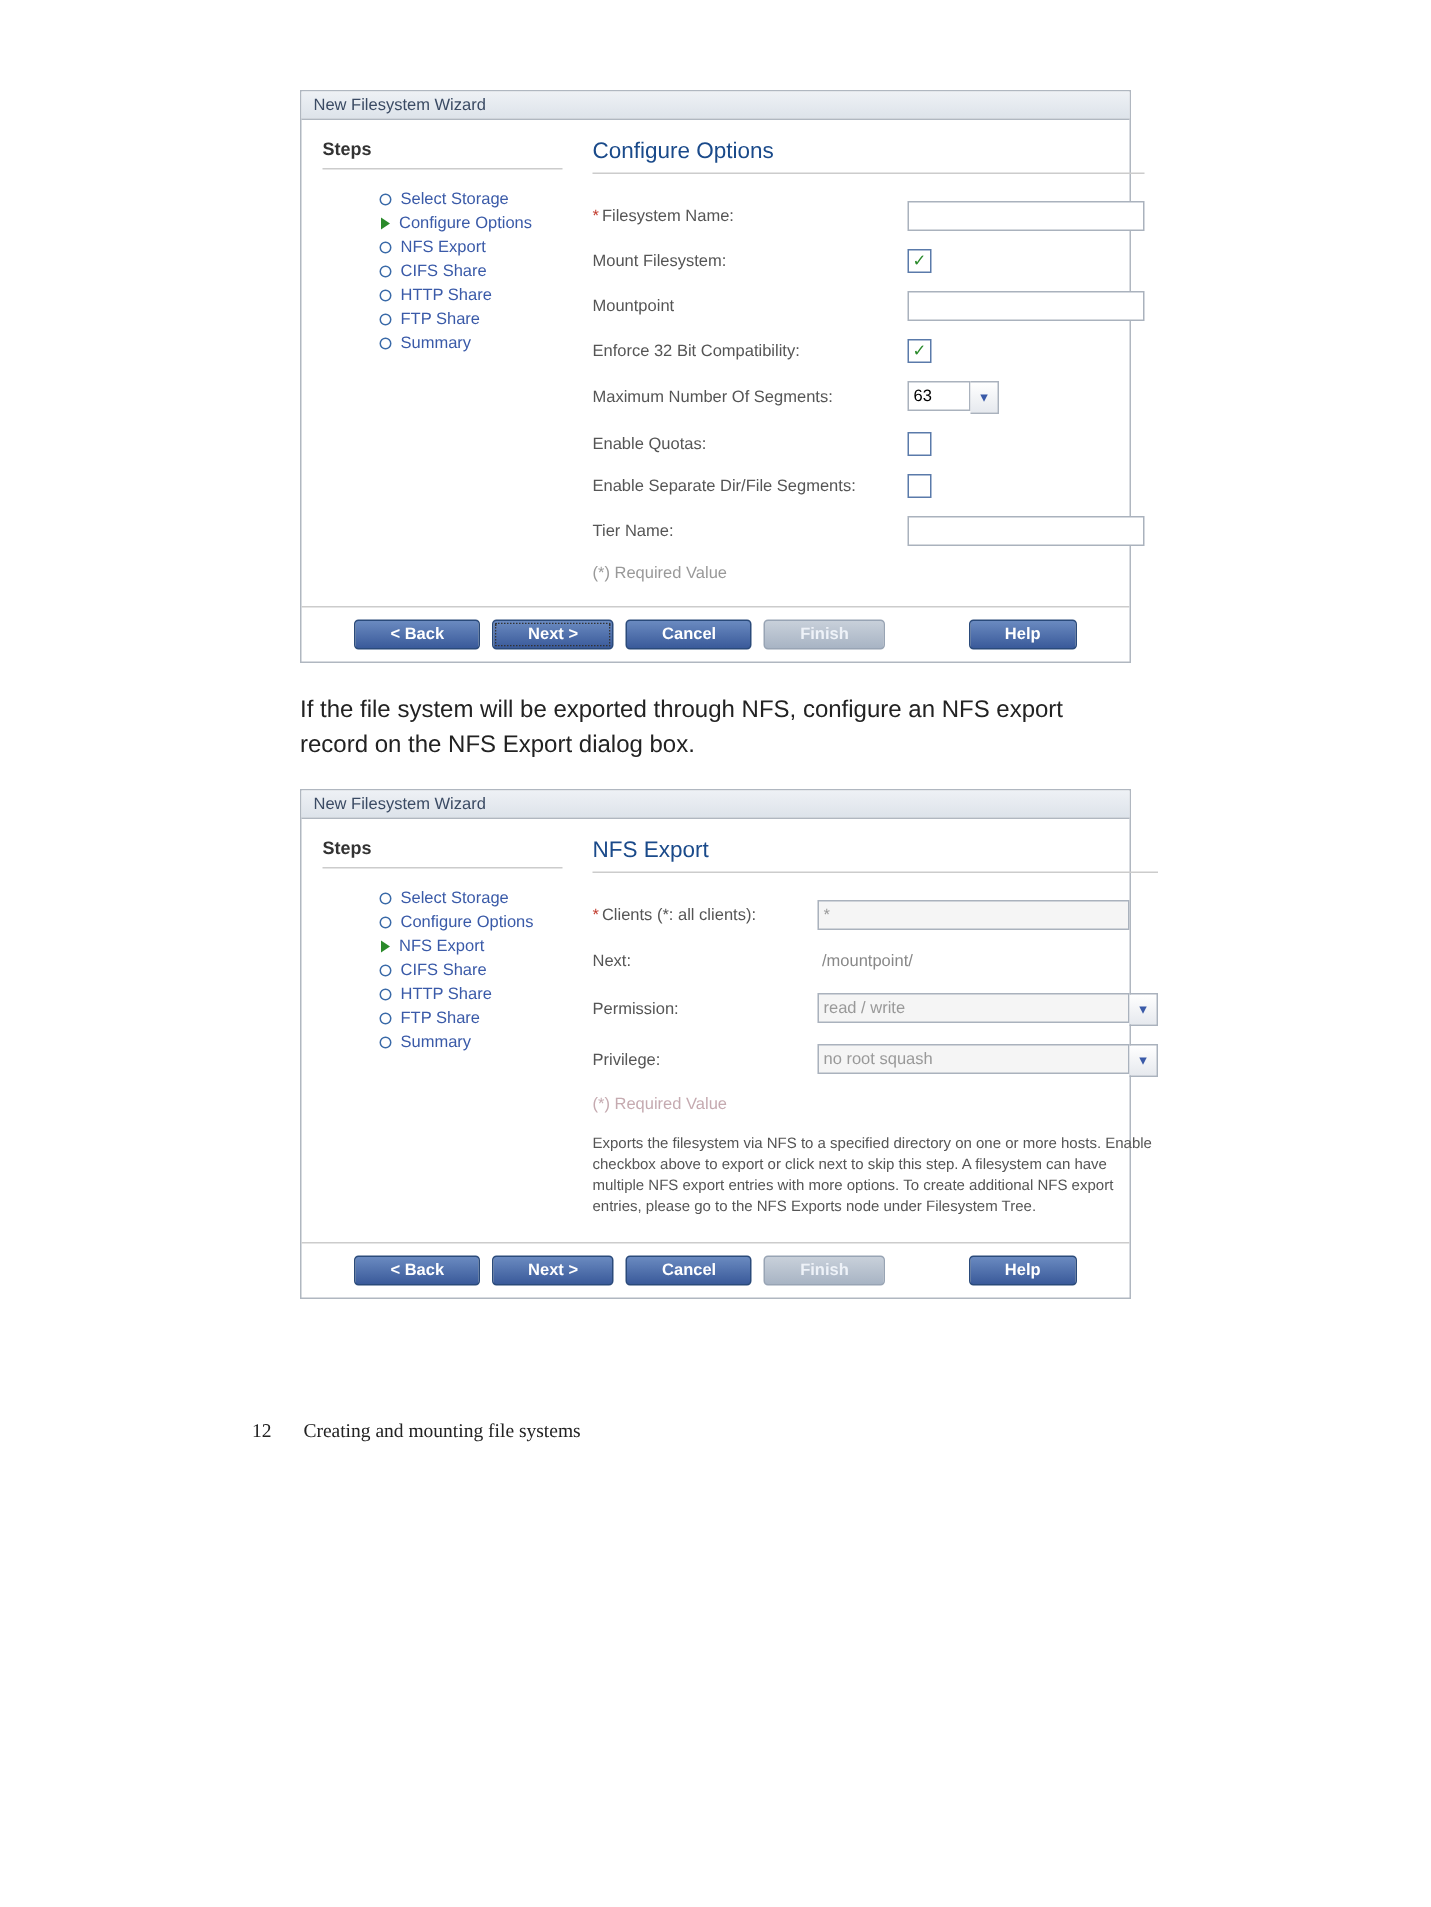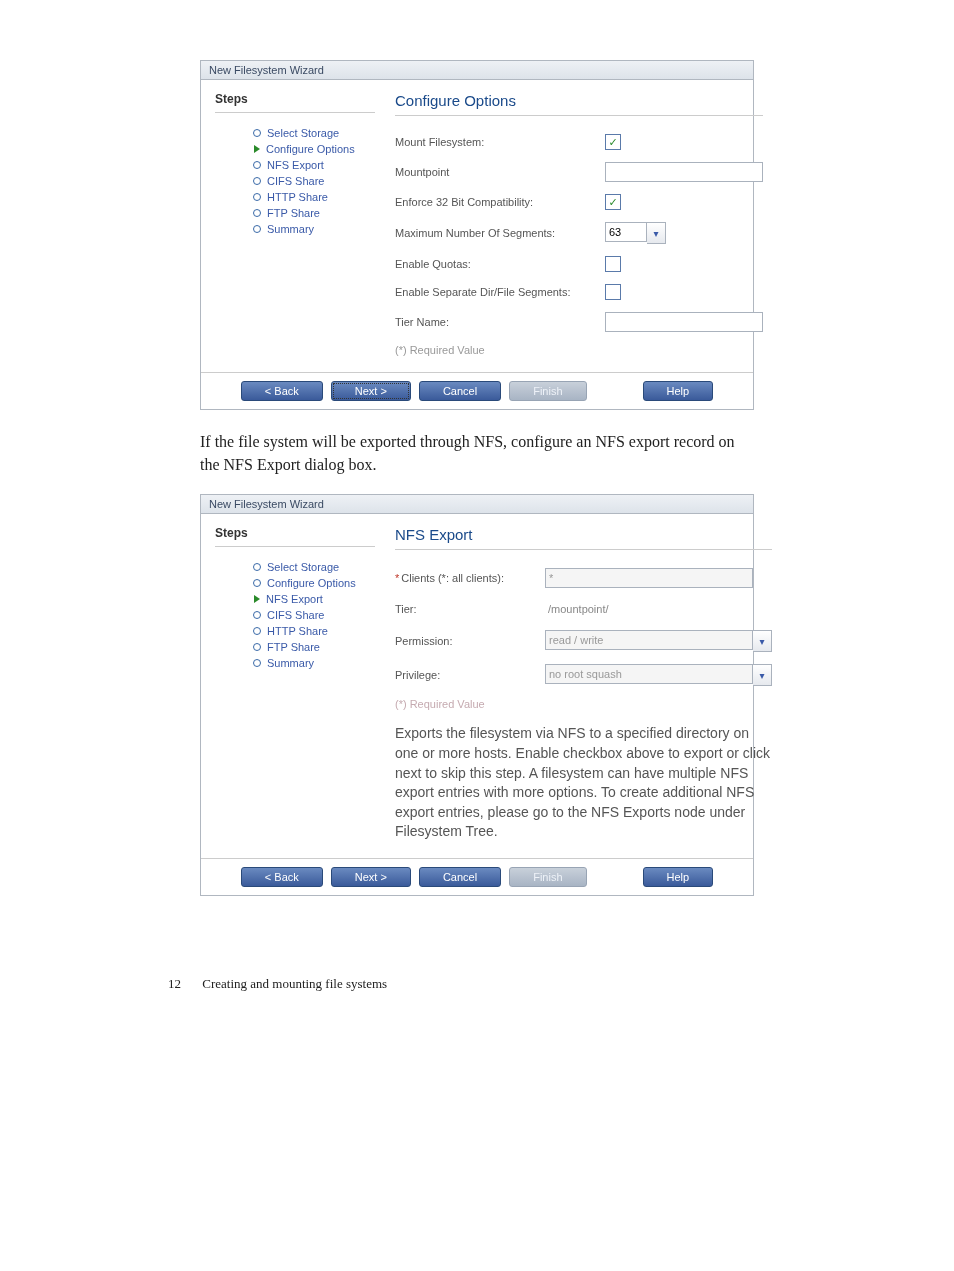--- a/index.html
+++ b/index.html
@@ -141,21 +141,21 @@
     justify-content:center;
     color:#3a5aa8;
     font-size:10px;
   }
   .required-note {
     font-size: 11px;
     color: #999;
     margin-top: 8px;
   }
   .help-text {
-    font-size: 14px;
+    font-size: 10px;
     color: #555;
     line-height: 1.4;
     margin-top: 14px;
   }
   .btn-bar {
     border-top: 1px solid #ccc;
     padding: 8px 14px;
     display: flex;
     justify-content: center;
     gap: 8px;
@@ -167,33 +167,34 @@
     border-radius: 3px;
     font-size: 11px;
     display: inline-flex;
     align-items: center;
     justify-content: center;
     padding: 0 23px;
     box-sizing: border-box;
     border: 1px solid #2a4a7a;
     background: linear-gradient(#6a8ac0, #3a5a9a);
     color: #fff;
+    font-weight: bold;
   }
   .btn.focused {
     outline: 1px dotted #333;
     outline-offset: -3px;
   }
   .btn.disabled {
     background: linear-gradient(#c8d0da, #a8b4c4);
     border-color: #98a4b4;
     color: #eef2f8;
   }
   .body-text {
     margin: 18px 132px;
-    font-family: Liberation Serif, serif;
+    font-family: Liberation Sans, sans-serif;
     font-size: 16px;
     line-height: 1.45;
     color: #222;
   }
   .body-text a {
     color: #1a6aa8;
     text-decoration: none;
   }
   .footer {
     margin: 80px 0 0 100px;
@@ -241,20 +242,24 @@
             </li>
             <li>
               <span class="step-bullet"></span>
               <span>Summary</span>
             </li>
           </ul>
       </div>
       <div class="panel-col">
         <div class="panel-title">Configure Options</div>
 
+        <div class="form-row">
+          <span class="lbl"><span class="req">*</span><span>Filesystem Name:</span></span>
+          <input class="txt-input" value="" style="">
+        </div>
         <div class="form-row">
           <span class="lbl">Mount Filesystem:</span>
           <span class="checkbox">✓</span>
         </div>
         <div class="form-row">
           <span class="lbl">Mountpoint</span>
           <input class="txt-input" value="" style="">
         </div>
         <div class="form-row">
           <span class="lbl">Enforce 32 Bit Compatibility:</span>
@@ -335,21 +340,21 @@
       </div>
       <div class="panel-col">
         <div class="panel-title">NFS Export</div>
 
 
         <div class="form-row">
           <span class="lbl" style="width:150px;flex:0 0 150px;"><span class="req">*</span><span>Clients (*: all clients):</span></span>
           <input class="txt-input med disabled" value="*" style="">
         </div>
         <div class="form-row">
-          <span class="lbl" style="width:150px;flex:0 0 150px;">Tier:</span>
+          <span class="lbl" style="width:150px;flex:0 0 150px;">Next:</span>
           <input class="txt-input med disabled" style="border: none; background: transparent; color: rgb(136, 136, 136);" value="/mountpoint/">
         </div>
         <div class="form-row">
           <span class="lbl" style="width:150px;flex:0 0 150px;">Permission:</span>
           <span class="select-wrap">
             <input class="txt-input med disabled" value="read / write" style="">
             <span class="select-btn">
                 <span>▾</span>
               </span>
           </span>

